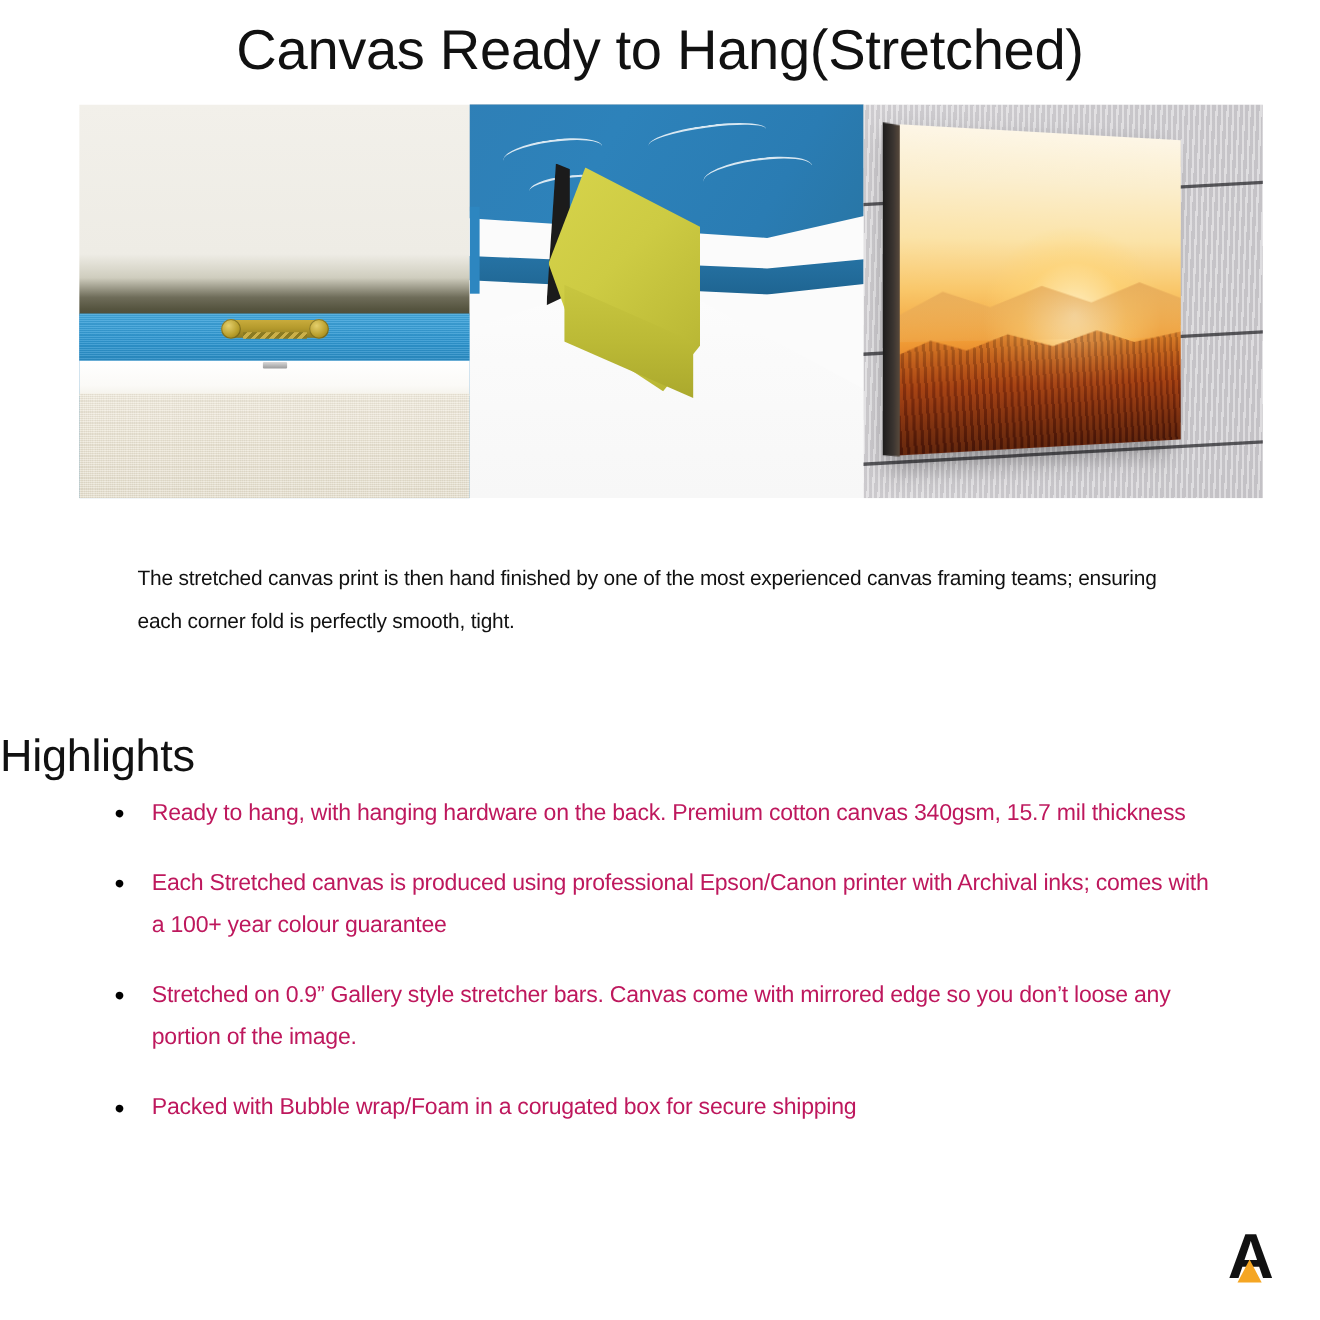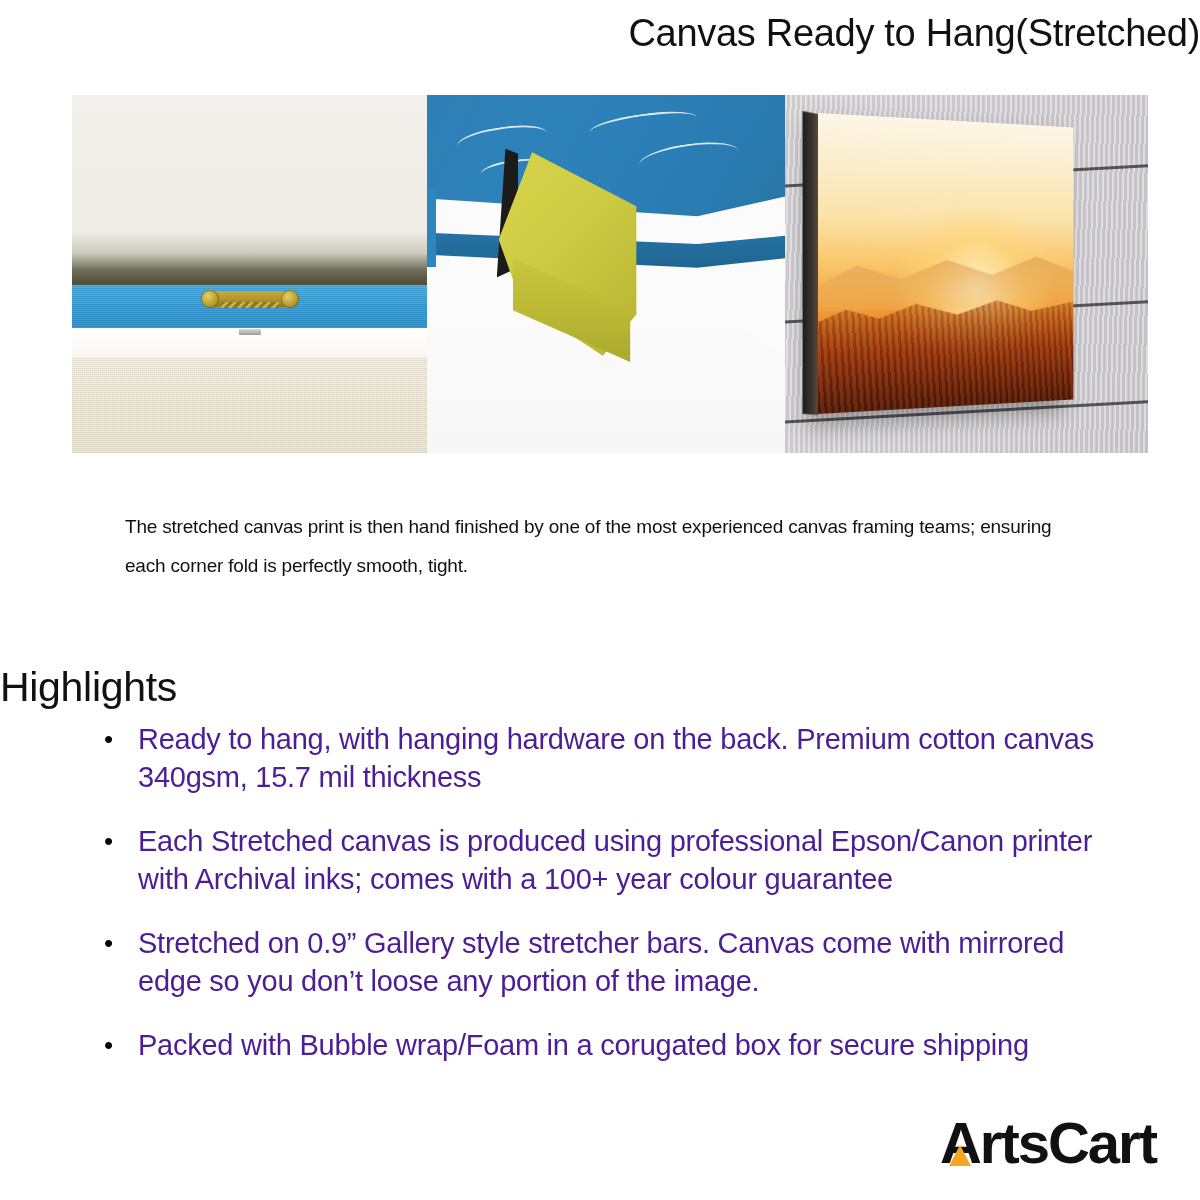--- a/index.html
+++ b/index.html
@@ -11,27 +11,27 @@
     width: 1200px;
     height: 1200px;
     overflow: hidden;
     font-family: "Liberation Sans", sans-serif;
     color: #000000;
     position: relative;
   }
 
   
   .page-title {
-    text-align: right;
-    font-family: "Liberation Sans", sans-serif;
-    font-size: 38px;
+    text-align: center;
+    font-family: "Liberation Sans", sans-serif;
+    font-size: 51px;
     font-weight: 400;
     letter-spacing: -0.3px;
     margin: 0;
-    padding-top: 7px;
+    padding-top: 20px;
     height: 56px;
     line-height: 52px;
     color: #111111;
   }
 
   
   .photo-strip {
     position: absolute;
     left: 72px;
     top: 95px;
@@ -306,24 +306,24 @@
     flex: 0 0 auto;
     width: 34px;
     font-size: 26px;
     line-height: 38px;
     text-align: left;
     color: #000;
   }
   .bullet-text {
     flex: 1 1 auto;
     font-family: "Liberation Sans", sans-serif;
-    font-size: 29px;
+    font-size: 21px;
     line-height: 38px;
     letter-spacing: -0.25px;
-    color: #4c1d95;
+    color: #be185d;
   }
 
   
   .logo {
     position: absolute;
     right: 44px;
     bottom: 28px;
     display: flex;
     align-items: baseline;
     font-family: "Liberation Sans", sans-serif;
@@ -424,14 +424,13 @@
     <span class="bullet-dot">•</span>
     <span class="bullet-text">Packed with Bubble wrap/Foam in a corugated box for secure shipping</span>
   </li>
 </ul>
 
 <div class="logo">
   <span class="logo-a-wrap">
     <span>A</span>
     <span class="logo-a-triangle"></span>
   </span>
-  <span>rtsCart</span>
 </div>
 
 </body></html>

